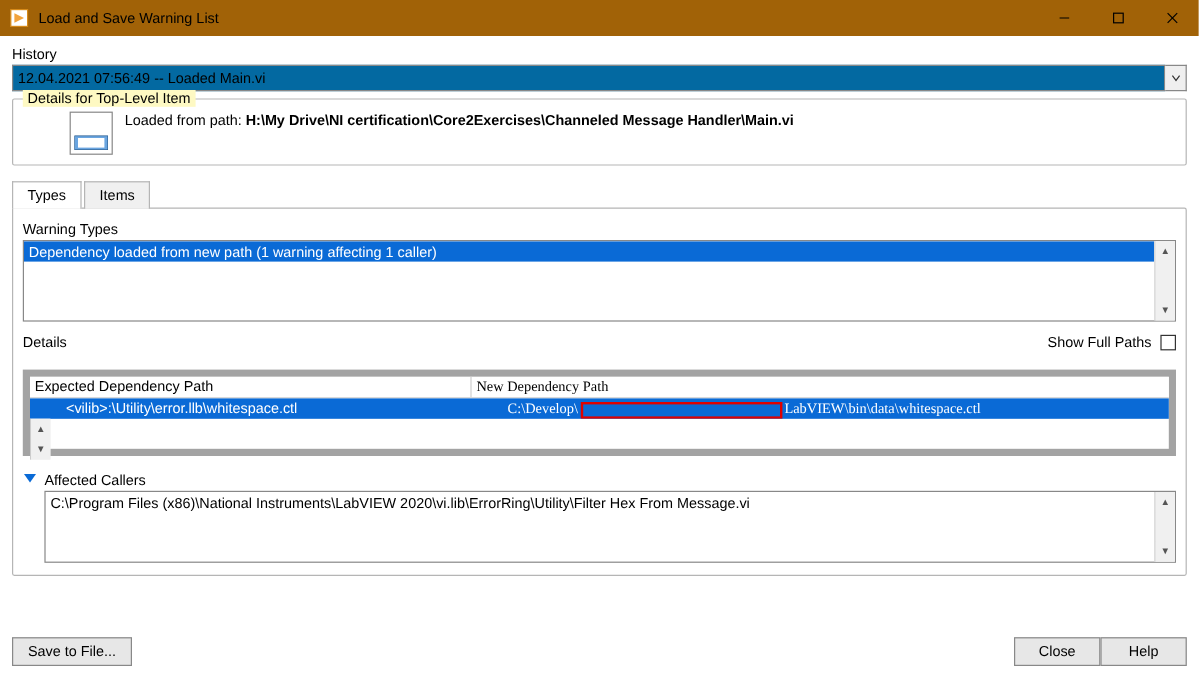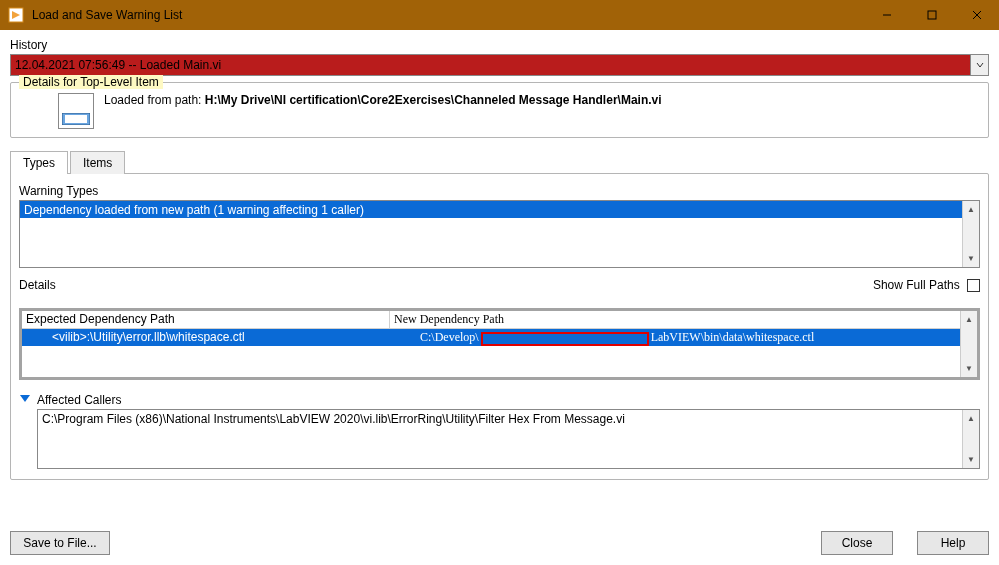--- a/index.html
+++ b/index.html
@@ -50,21 +50,21 @@
     display: flex;
     width: 100%;
   }
   .history-select {
     flex: 1;
     height: 22px;
     border: 1px solid #888;
     padding: 2px 4px;
     display: flex;
     align-items: center;
-    background: #b91c1c;
+    background: #0369a1;
   }
   .history-btn {
     width: 18px; height: 22px;
     border: 1px solid #888;
     border-left: none;
     background: #efefef;
     display: flex; align-items: center; justify-content: center;
   }
 
   .details-box {
@@ -174,23 +174,24 @@
     width: 13px; height: 13px;
     border: 1px solid #333;
     display: inline-block;
     vertical-align: middle;
     margin-left: 4px;
   }
 
   
   .dep-table-wrap {
     display: flex;
-    border: 3px solid #a3a3a3;
+    border: 6px solid #a3a3a3;
     height: 72px;
     background: #fff;
+    flex-direction: column;
   }
   .dep-table { flex: 1; display: flex; flex-direction: column; }
   .dep-head {
     display: flex;
     background: #fff;
     border-bottom: 1px solid #d0d0d0;
     height: 18px;
   }
   .dep-head-cell {
     padding: 1px 4px;
@@ -244,21 +245,21 @@
   }
   .btn {
     height: 24px;
     min-width: 72px;
     padding: 0 12px;
     border: 1px solid #888;
     background: #e7e7e7;
     font-size: 12px;
     display: inline-flex; align-items: center; justify-content: center;
   }
-  .btn + .btn { margin-left: 24px; }
+  .btn + .btn { margin-left: 0; }
   .spacer { flex: 1; }
 </style>
 </head>
 <body>
 
 <div class="titlebar">
   <span class="icon">
     <svg width="16" height="16" viewBox="0 0 16 16">
         <rect x="1" y="1" width="14" height="14" fill="#fff" stroke="#d68a1a"></rect>
         <polygon points="4,4 4,12 12,8" fill="#f2a33c"></polygon>

